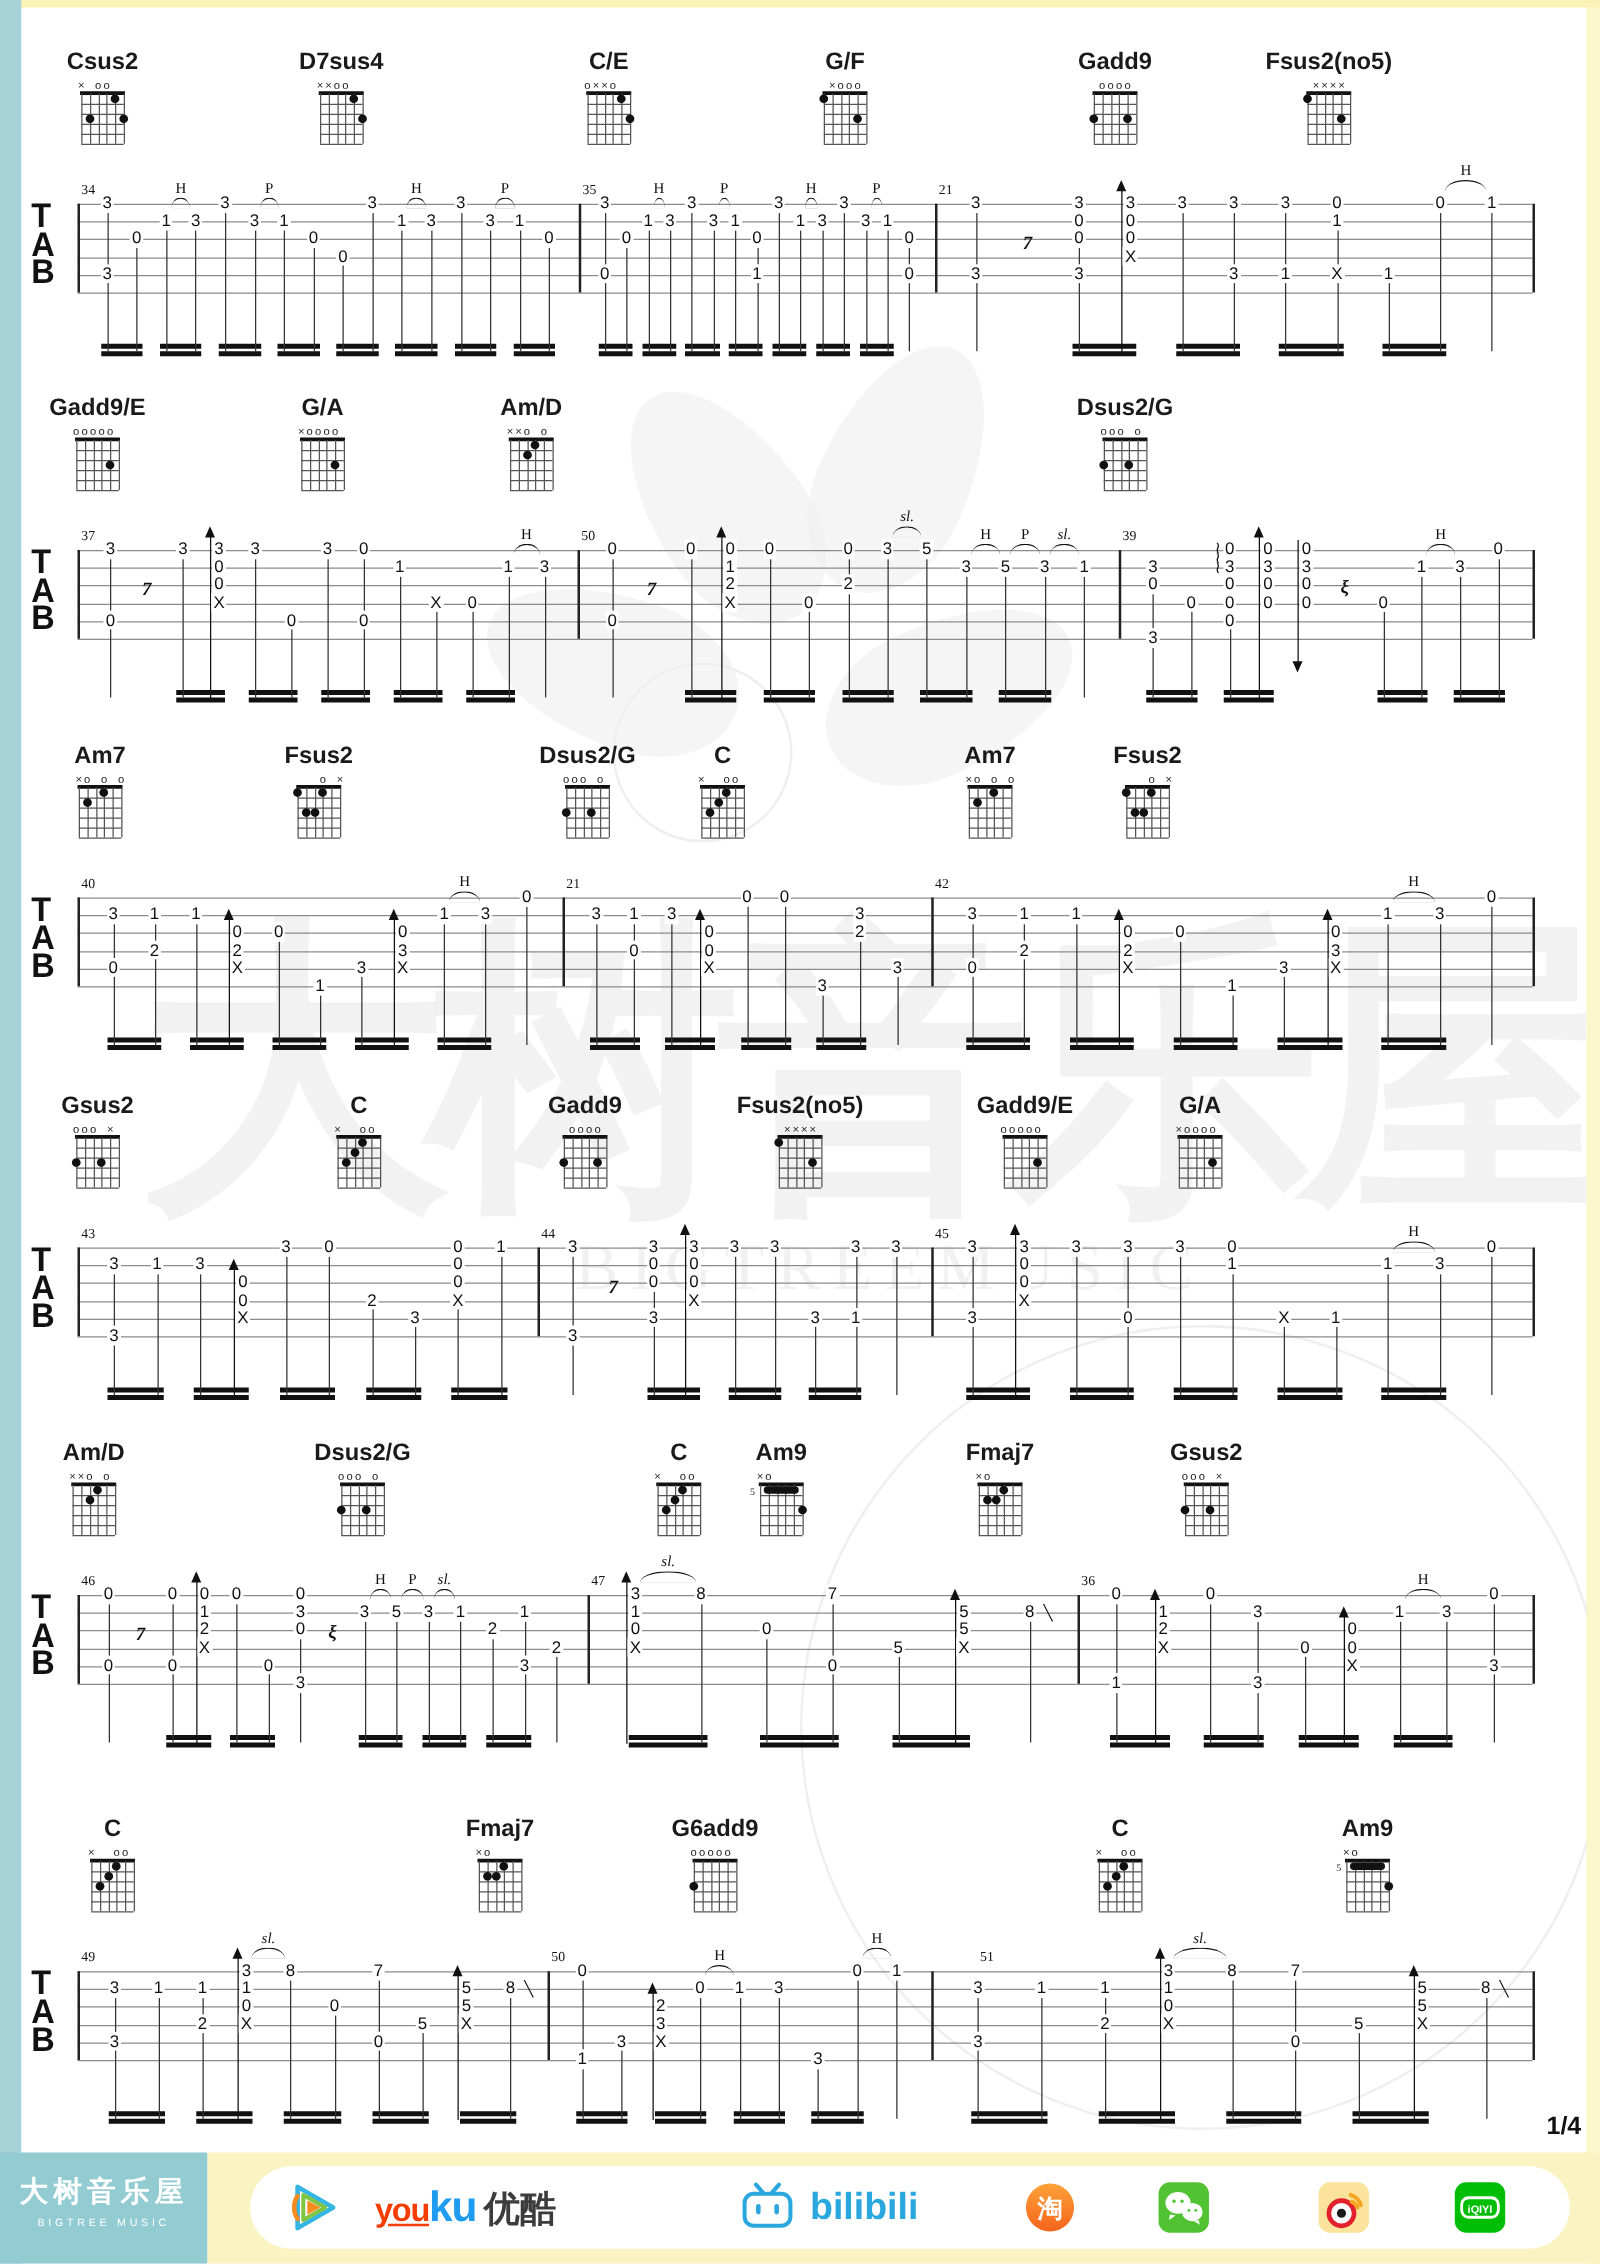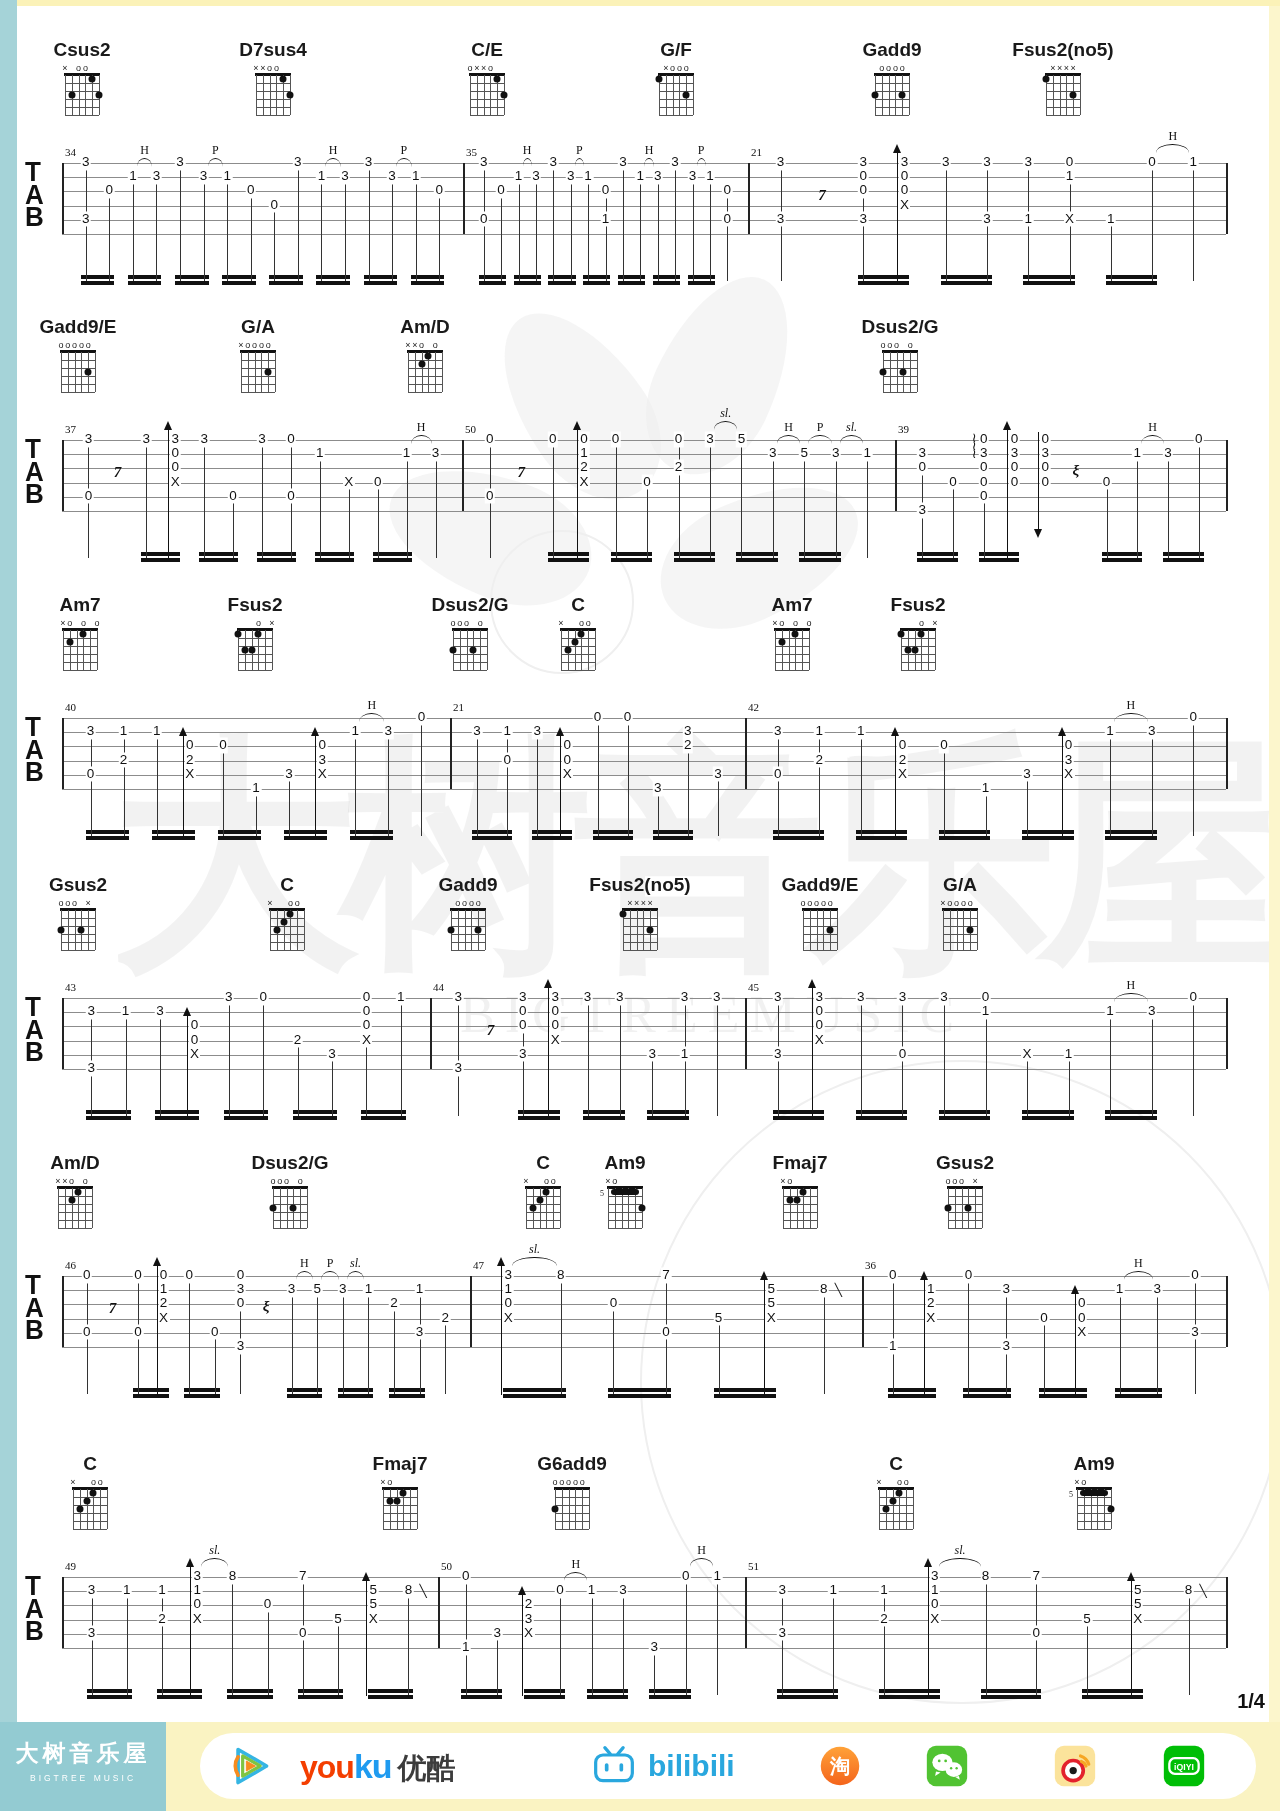--- a/index.html
+++ b/index.html
@@ -50,21 +50,21 @@
   .slideout{position:absolute;font-size:12px;color:#111;}
   
   #footer{position:absolute;left:0;top:1722px;width:1280px;height:89px;z-index:5;}
   .f-brand{position:absolute;left:0;top:0;width:166px;height:89px;background:#93cbd2;color:#fff;text-align:center;}
   .f-brand .cn{font-size:23px;font-weight:bold;letter-spacing:4px;margin-top:16px;}
   .f-brand .en{font-size:8.5px;letter-spacing:3px;margin-top:4px;}
   .f-strip{position:absolute;left:166px;top:0;width:1114px;height:89px;background:#faf3c2;}
   .f-pill{position:absolute;left:34px;top:11px;width:1056px;height:66px;border-radius:33px;background:#fff;}
   .licon{position:absolute;top:11px;width:44px;height:44px;}
   .lword{position:absolute;top:14px;font-weight:bold;white-space:nowrap;}
-  .yk-red{color:#f43e00;font-size:32px;letter-spacing:-1px;}
+  .yk-red{color:#f43e00;font-size:26px;letter-spacing:-1px;text-decoration:underline;}
   .yk-blue{color:#1f9bf0;font-size:34px;letter-spacing:-1px;}
   .yk-cn{color:#3c3c3c;font-size:29px;margin-left:6px;}
   .bili-word{color:#29a7de;font-size:30px;top:16px;}
   .pagenum{position:absolute;left:1195px;top:1690px;width:70px;text-align:right;
            font-size:20px;font-weight:600;color:#111;z-index:5;}
 </style>
 </head>
 <body>
 
 <div class="edge-top"></div>
@@ -1489,21 +1489,21 @@
     <div class="note" style="left: 622.944px; top: 1591.2px;">3</div>
     <div class="stem" style="left: 654.389px; top: 1654px; height: 41px;"></div>
     <div class="note" style="left: 654.389px; top: 1648px;">3</div>
     <div class="stem" style="left: 685.833px; top: 1583px; height: 112px;"></div>
     <div class="note" style="left: 685.833px; top: 1577px;">0</div>
     <div class="arc" style="left: 689.833px; top: 1558px; width: 23.4444px;"></div>
     <div class="albl" style="left: 701.556px; top: 1543px;">H</div>
     <div class="stem" style="left: 717.278px; top: 1583px; height: 112px;"></div>
     <div class="note" style="left: 717.278px; top: 1577px;">1</div>
     <div class="bar" style="left: 745px; top: 1577px;"></div>
-    <div class="mnum" style="left: 748px; top: 1560px;">51</div>
+    <div class="mnum" style="left: 784px; top: 1560px;">51</div>
     <div class="beam" style="left: 777.389px; top: 1689px; width: 60.7778px;"></div>
     <div class="beam" style="left: 777.389px; top: 1695px; width: 60.7778px;"></div>
     <div class="beam" style="left: 878.944px; top: 1689px; width: 60.7778px;"></div>
     <div class="beam" style="left: 878.944px; top: 1695px; width: 60.7778px;"></div>
     <div class="beam" style="left: 980.5px; top: 1689px; width: 60.7778px;"></div>
     <div class="beam" style="left: 980.5px; top: 1695px; width: 60.7778px;"></div>
     <div class="beam" style="left: 1082.06px; top: 1689px; width: 60.7778px;"></div>
     <div class="beam" style="left: 1082.06px; top: 1695px; width: 60.7778px;"></div>
     <div class="stem" style="left: 782.389px; top: 1597.2px; height: 97.8px;"></div>
     <div class="note" style="left: 782.389px; top: 1591.2px;">3</div>

